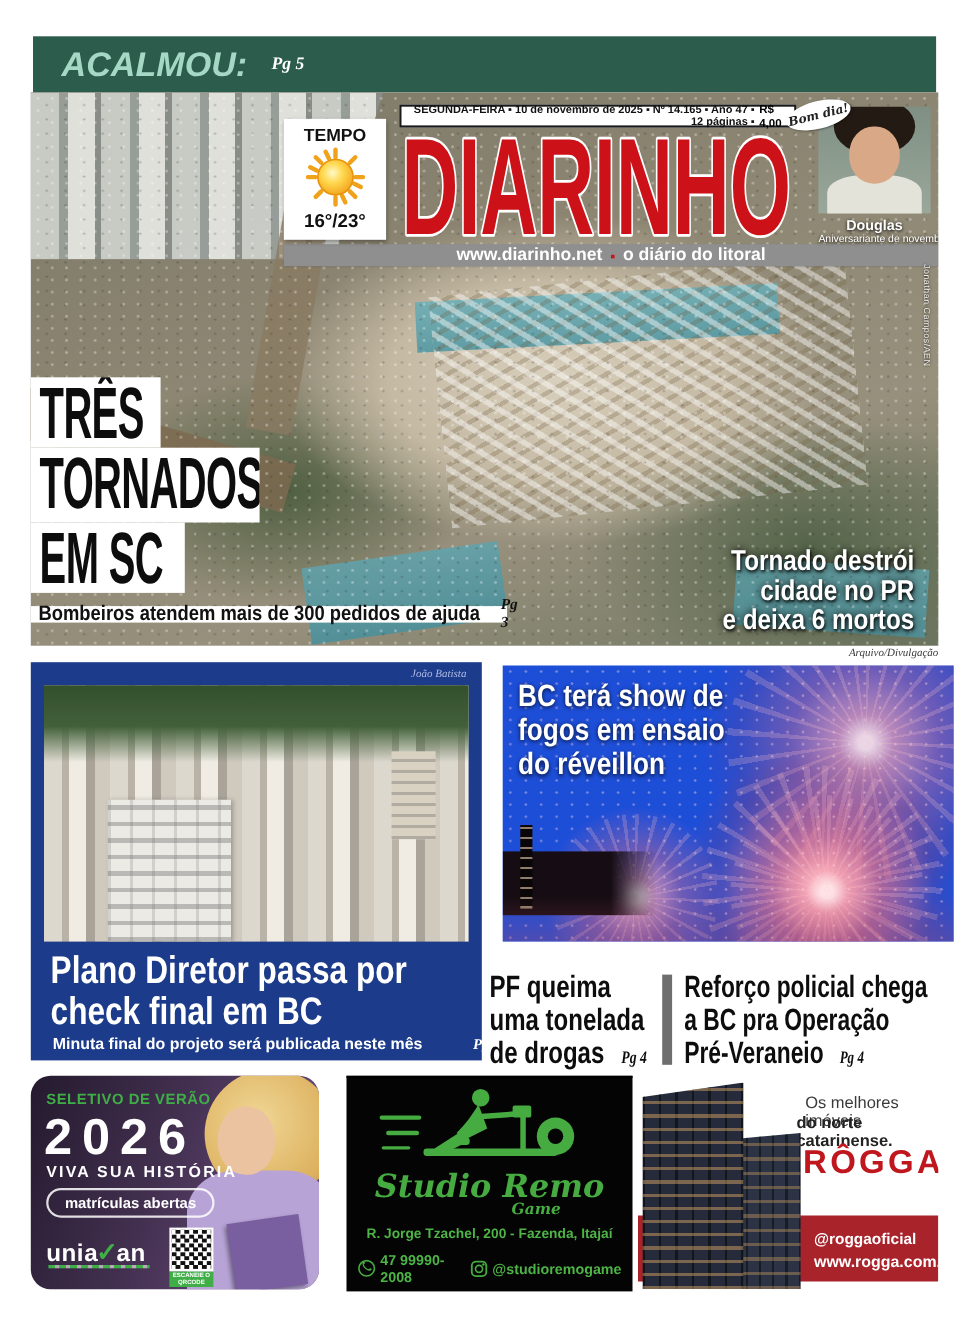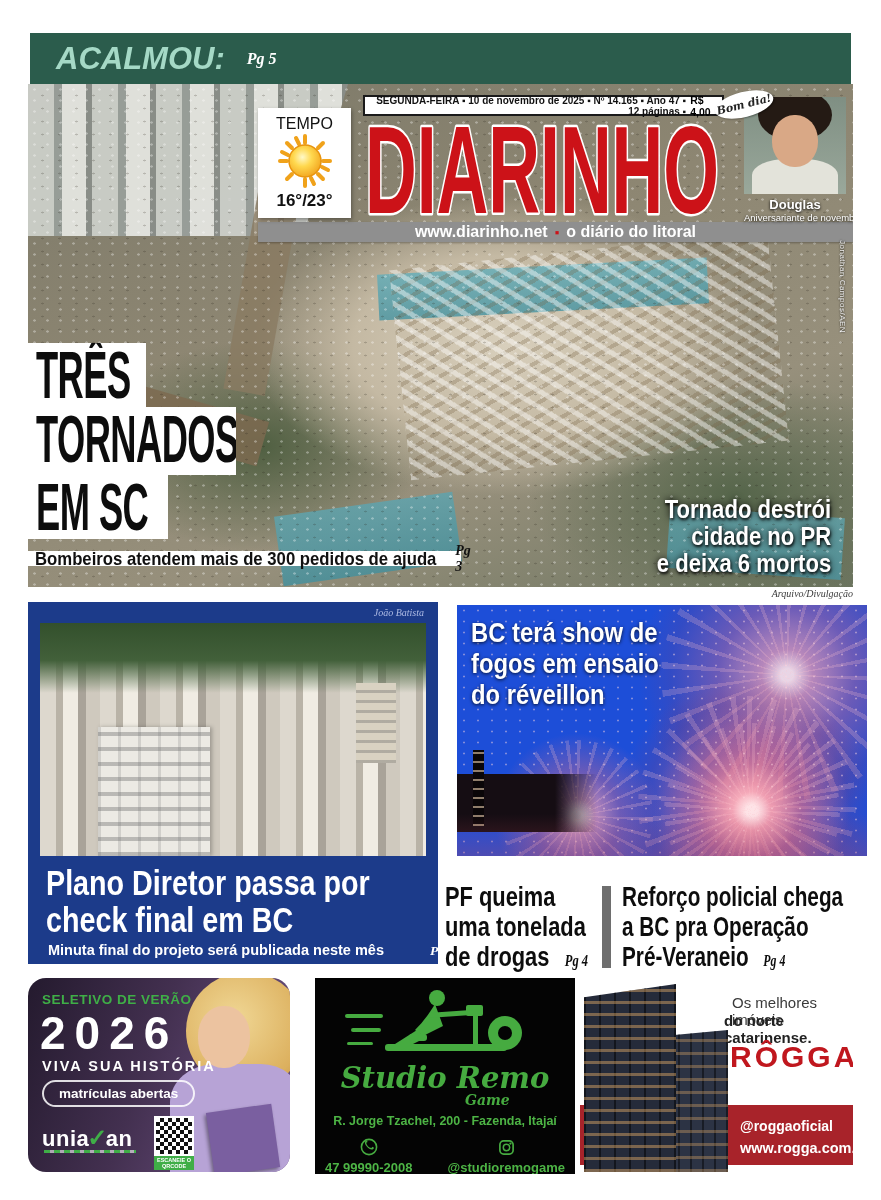--- a/index.html
+++ b/index.html
@@ -47,21 +47,21 @@
   .datebar .dprice{font-size:10.5px;font-weight:800;color:#000;margin-left:4px;}
   .logo-svg{left:333px;top:26px;}
   .logo-svg text{font-family:"Liberation Sans",sans-serif;font-weight:bold;fill:#cc1218;
     stroke:#ffffff;stroke-width:5px;paint-order:stroke fill;stroke-linejoin:round;}
   .graybar{left:230px;top:138px;width:595px;height:20px;background:#8f8f8f;display:flex;align-items:center;
     justify-content:center;box-shadow:0 1px 2px rgba(0,0,0,.3);}
   .graybar span{color:#fff;font-weight:800;font-size:16px;}
   .graybar .gsep{color:#cc1218;font-size:13px;margin:0 7px;}
   .tempo{left:230px;top:24px;width:93px;height:110px;background:#fff;box-shadow:1px 2px 4px rgba(0,0,0,.35);
     display:flex;flex-direction:column;align-items:center;padding-top:7px;box-sizing:border-box;}
-  .tempo .tlabel{font-size:16px;font-weight:400;color:#111;}
+  .tempo .tlabel{font-size:16px;font-weight:700;color:#111;}
   .tempo .ttemps{font-size:17px;font-weight:900;color:#111;margin-top:2px;}
   .douglas{left:716px;top:13px;width:102px;text-align:center;}
   .dg-photo{position:relative;width:102px;height:97px;overflow:hidden;background:linear-gradient(#7f8f83,#9aa89b);}
   .dg-hair{position:absolute;left:14px;top:-8px;width:74px;height:52px;border-radius:50%;background:#241a14;}
   .dg-face{position:absolute;left:28px;top:18px;width:46px;height:52px;border-radius:48%;background:#d9a886;}
   .dg-shirt{position:absolute;left:8px;top:62px;width:86px;height:40px;border-radius:40% 40% 0 0;background:#e3e3da;}
   .dg-name{font-size:13px;font-weight:800;color:#fff;text-shadow:0 1px 3px #000;margin-top:3px;}
   .dg-sub{font-size:9.5px;color:#fff;text-shadow:0 1px 3px #000;white-space:nowrap;}
   .bomdia{left:686px;top:8px;width:60px;height:25px;background:#fff;border-radius:50%;transform:rotate(-14deg);
     display:flex;align-items:center;justify-content:center;box-shadow:1px 1px 2px rgba(0,0,0,.4);z-index:5;}
@@ -165,21 +165,21 @@
 
   .ad-studio{left:315px;top:978px;width:260px;height:194px;background:#040404;overflow:hidden;color:#46ab40;
     border-top:2px solid #000;}
   .sr-art{position:absolute;left:30px;top:6px;}
   .sr-title{position:absolute;left:0;top:84px;width:100%;text-align:center;
     font-family:"DejaVu Serif",serif;font-style:italic;font-weight:700;font-size:29px;color:#46ab40;line-height:28px;}
   .sr-game{position:absolute;left:150px;top:112px;font-family:"DejaVu Serif",serif;font-style:italic;
     font-weight:700;font-size:14px;color:#46ab40;}
   .sr-addr{position:absolute;left:0;top:134px;width:100%;text-align:center;font-weight:800;font-size:12.5px;color:#4db445;}
   .sr-row{position:absolute;left:10px;top:158px;width:240px;display:flex;align-items:center;justify-content:space-between;}
-  .sr-contact{display:flex;align-items:center;gap:4px;font-weight:800;font-size:13px;color:#4db445;flex-direction:column;}
+  .sr-contact{display:flex;align-items:center;gap:4px;font-weight:800;font-size:13px;color:#4db445;}
 
   .ad-rogga{left:580px;top:978px;width:273px;height:194px;background:#fff;overflow:hidden;}
   .rg-band{position:absolute;left:0;top:127px;width:100%;height:60px;background:#a8232a;}
   .rg-bldg1{position:absolute;left:4px;top:6px;width:92px;height:188px;background:#252b3a;z-index:3;
     clip-path:polygon(0 7%,100% 0,100% 100%,0 100%);
     background-image:repeating-linear-gradient(0deg,rgba(255,190,110,.4) 0 3px,transparent 3px 12px),
       repeating-linear-gradient(90deg,rgba(0,0,0,.5) 0 2px,transparent 2px 15px);}
   .rg-bldg2{position:absolute;left:86px;top:52px;width:62px;height:142px;background:#2c3344;z-index:2;
     clip-path:polygon(0 4%,100% 0,100% 100%,0 100%);
     background-image:repeating-linear-gradient(0deg,rgba(255,190,110,.3) 0 3px,transparent 3px 13px),

